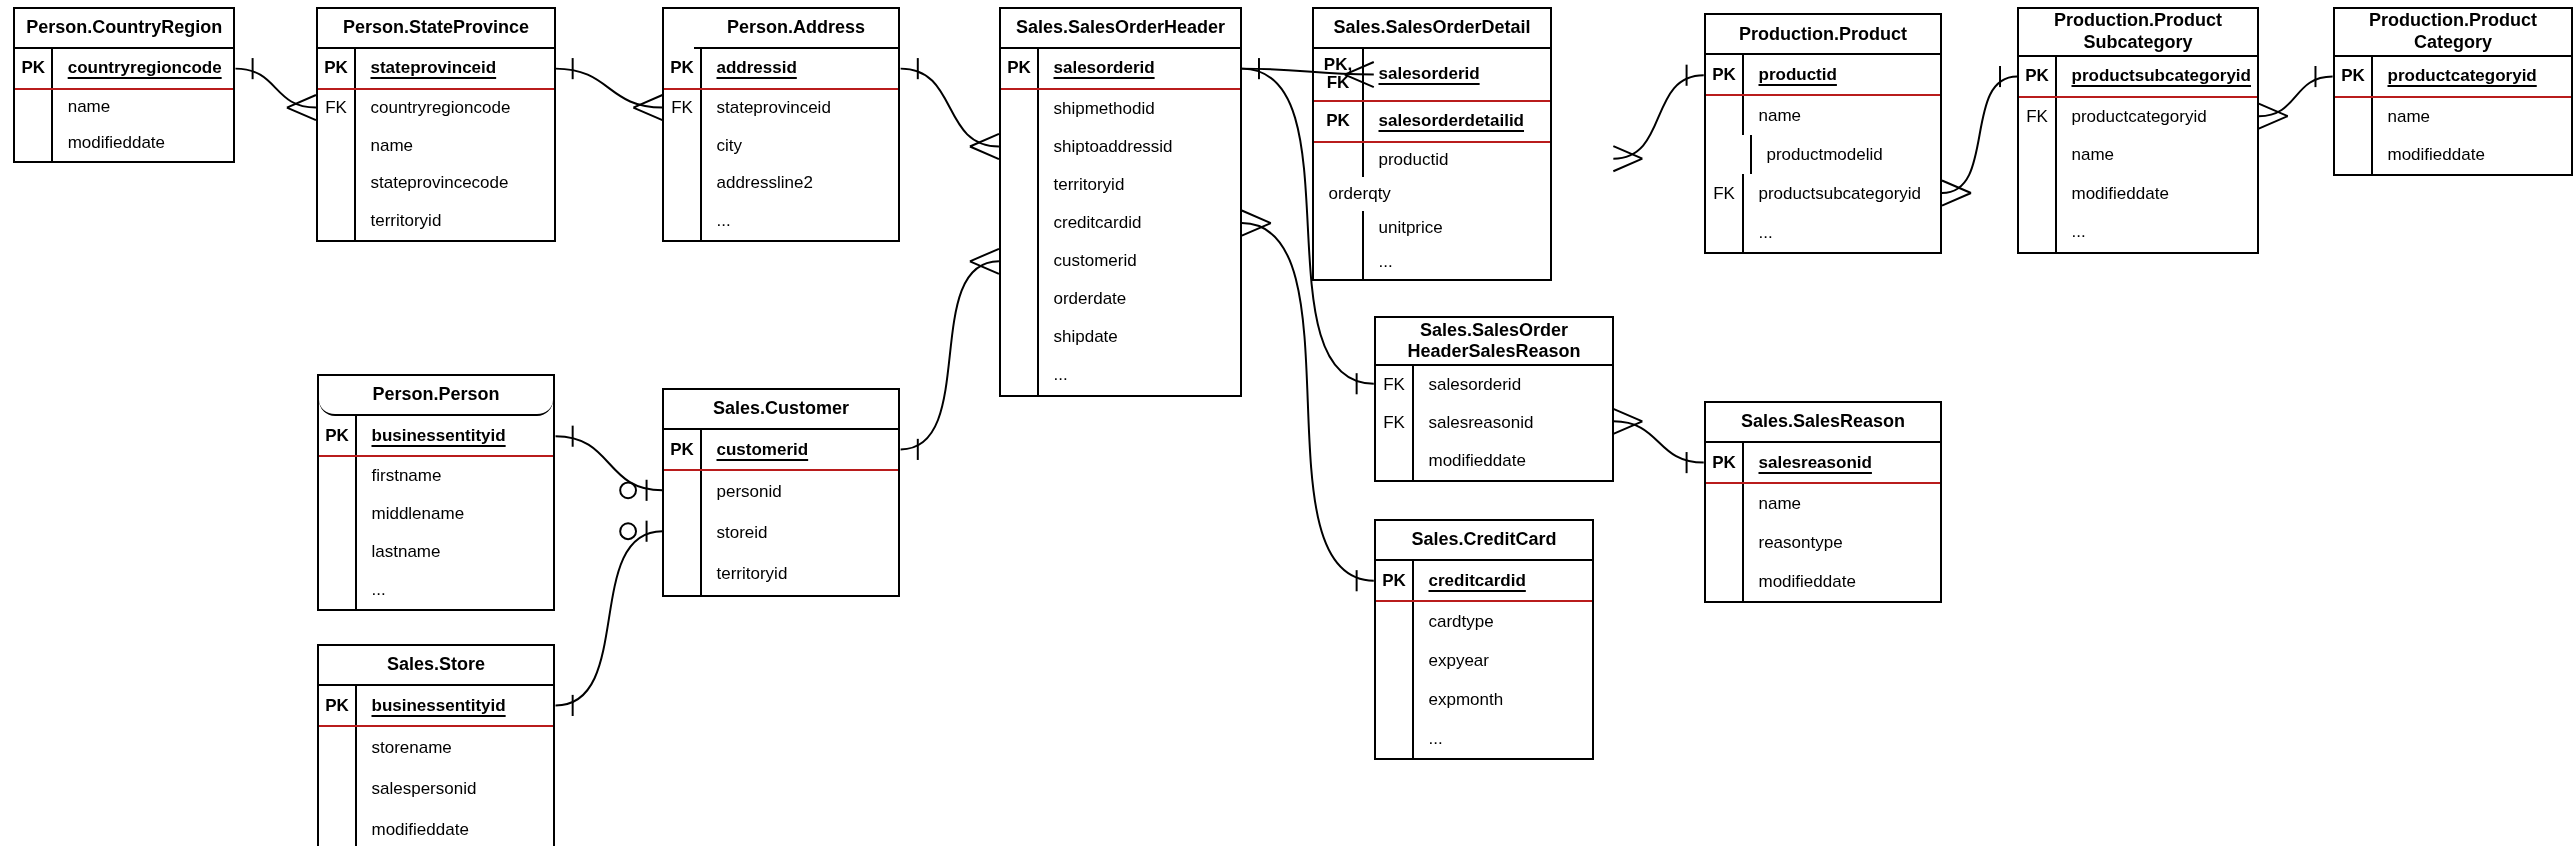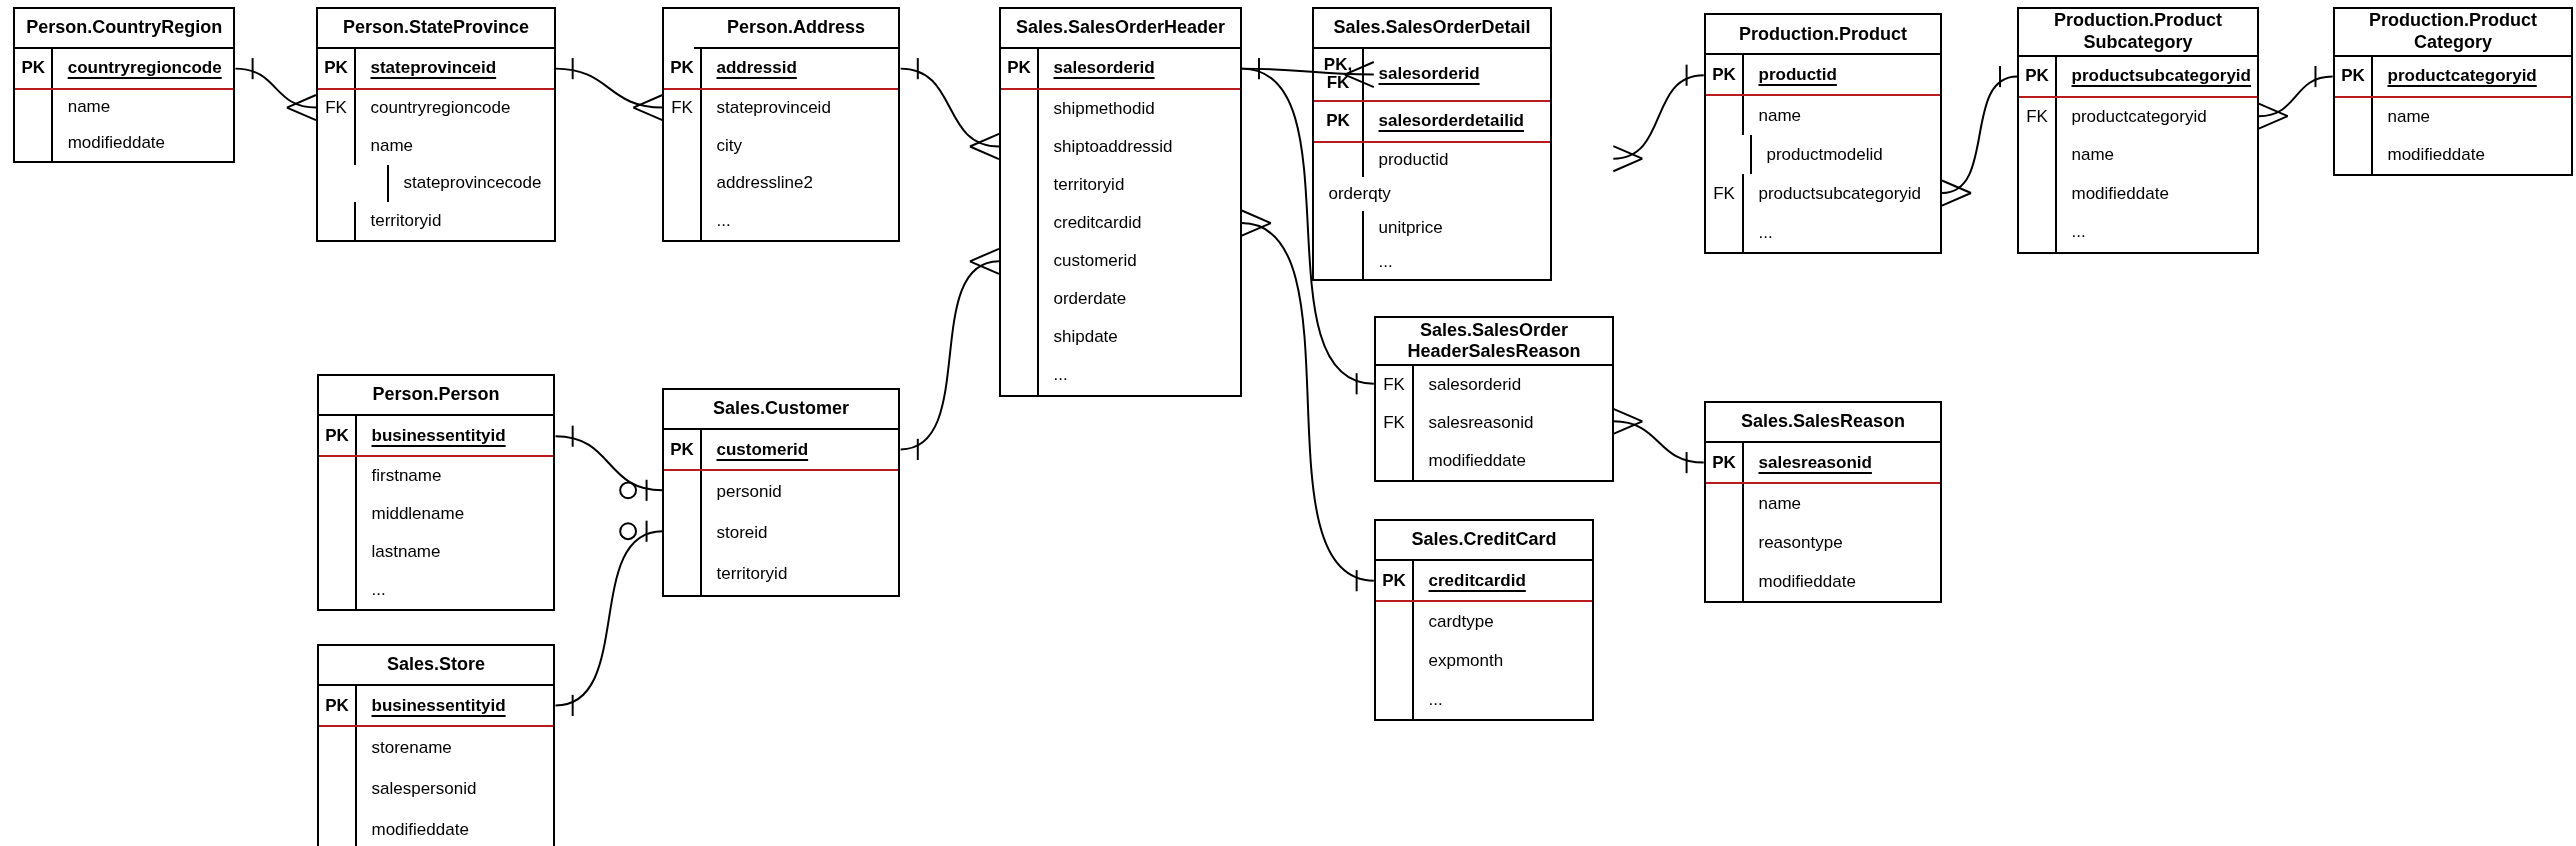--- a/index.html
+++ b/index.html
@@ -60,21 +60,21 @@
       <div class="fcell pk">stateprovinceid</div>
     </div>
     <div class="erow" style="height: 37px;">
       <div class="kcell" style="width: 38px;">FK</div>
       <div class="fcell">countryregioncode</div>
     </div>
     <div class="erow" style="height: 38px;">
       <div class="kcell" style="width: 38px;"></div>
       <div class="fcell">name</div>
     </div>
-    <div class="erow" style="height: 37px; margin-left: 33px;">
+    <div class="erow" style="height: 37px;">
       <div class="kcell" style="width: 38px;"></div>
       <div class="fcell">stateprovincecode</div>
     </div>
     <div class="erow" style="height: 38px;">
       <div class="kcell" style="width: 38px;"></div>
       <div class="fcell">territoryid</div>
     </div>
   </div>
 <div class="entity" style="left: 662px; top: 6.6px; width: 238px;">
     <div class="etitle" style="height: 40px; margin-left: 30px;">Person.Address</div>
@@ -223,21 +223,21 @@
     <div class="erow" style="height: 38px;">
       <div class="kcell" style="width: 38px;"></div>
       <div class="fcell">name</div>
     </div>
     <div class="erow" style="height: 38px;">
       <div class="kcell" style="width: 38px;"></div>
       <div class="fcell">modifieddate</div>
     </div>
   </div>
 <div class="entity" style="left: 317px; top: 374px; width: 238px;">
-    <div class="etitle" style="height: 40px;">Person.Person</div>
+    <div class="etitle" style="height: 40px; border-radius: 16px;">Person.Person</div>
     <div class="erow sep" style="height: 41px;">
       <div class="kcell bold" style="width: 38px;">PK</div>
       <div class="fcell pk">businessentityid</div>
     </div>
     <div class="erow" style="height: 38px;">
       <div class="kcell" style="width: 38px;"></div>
       <div class="fcell">firstname</div>
     </div>
     <div class="erow" style="height: 38px;">
       <div class="kcell" style="width: 38px;"></div>
@@ -308,20 +308,24 @@
   </div>
 <div class="entity" style="left: 1374px; top: 519px; width: 220px;">
     <div class="etitle" style="height: 40px;">Sales.CreditCard</div>
     <div class="erow sep" style="height: 41px;">
       <div class="kcell bold" style="width: 38px;">PK</div>
       <div class="fcell pk">creditcardid</div>
     </div>
     <div class="erow" style="height: 39px;">
       <div class="kcell" style="width: 38px;"></div>
       <div class="fcell">cardtype</div>
+    </div>
+    <div class="erow" style="height: 39px;">
+      <div class="kcell" style="width: 38px;"></div>
+      <div class="fcell">expyear</div>
     </div>
     <div class="erow" style="height: 39px;">
       <div class="kcell" style="width: 38px;"></div>
       <div class="fcell">expmonth</div>
     </div>
     <div class="erow" style="height: 39px;">
       <div class="kcell" style="width: 38px;"></div>
       <div class="fcell">...</div>
     </div>
   </div>

